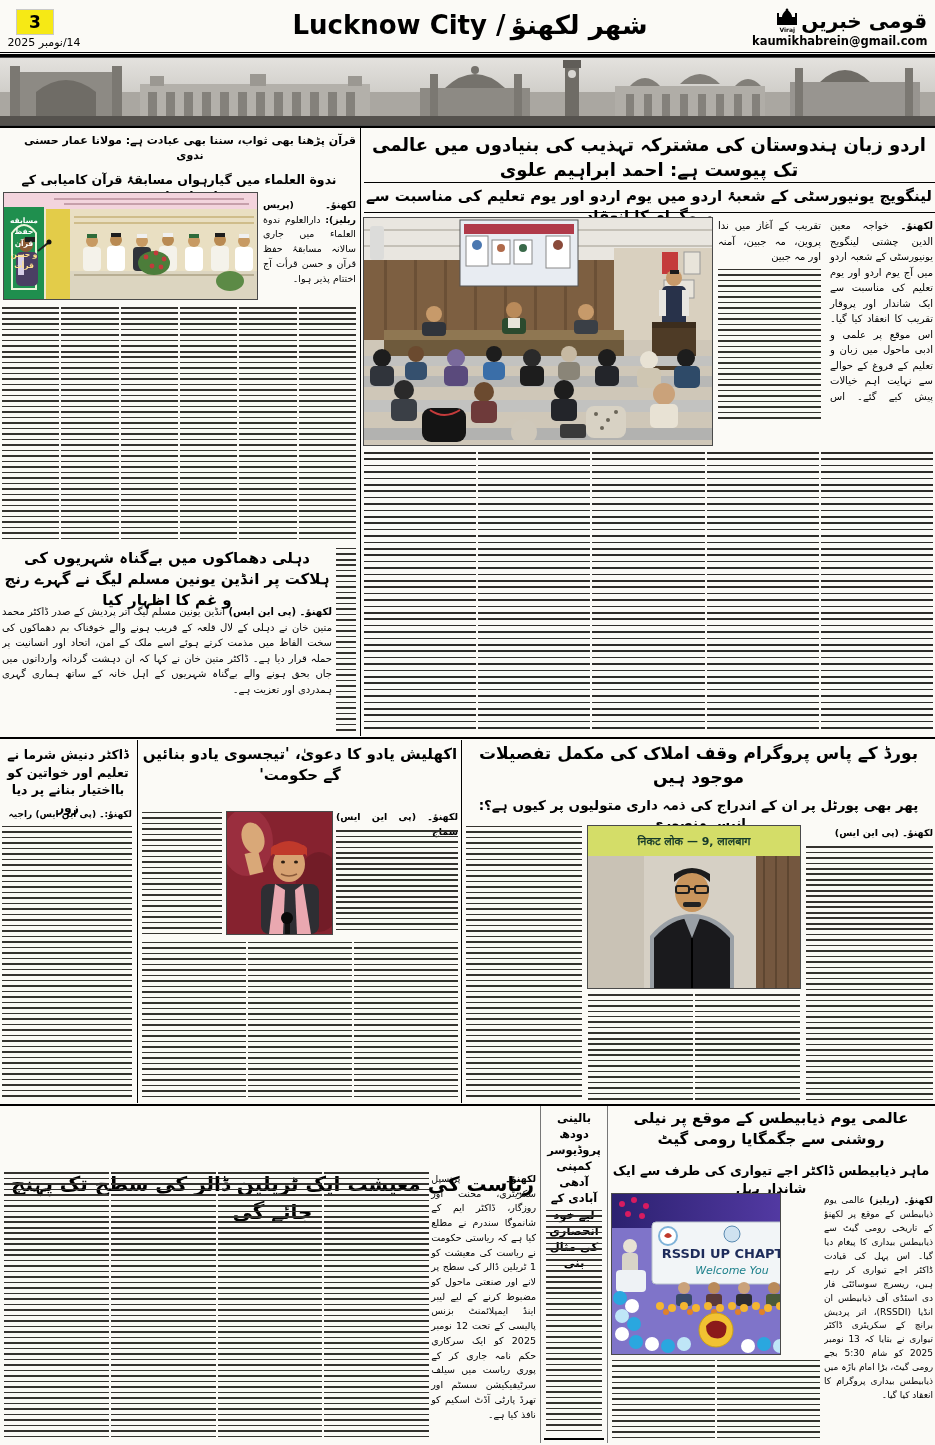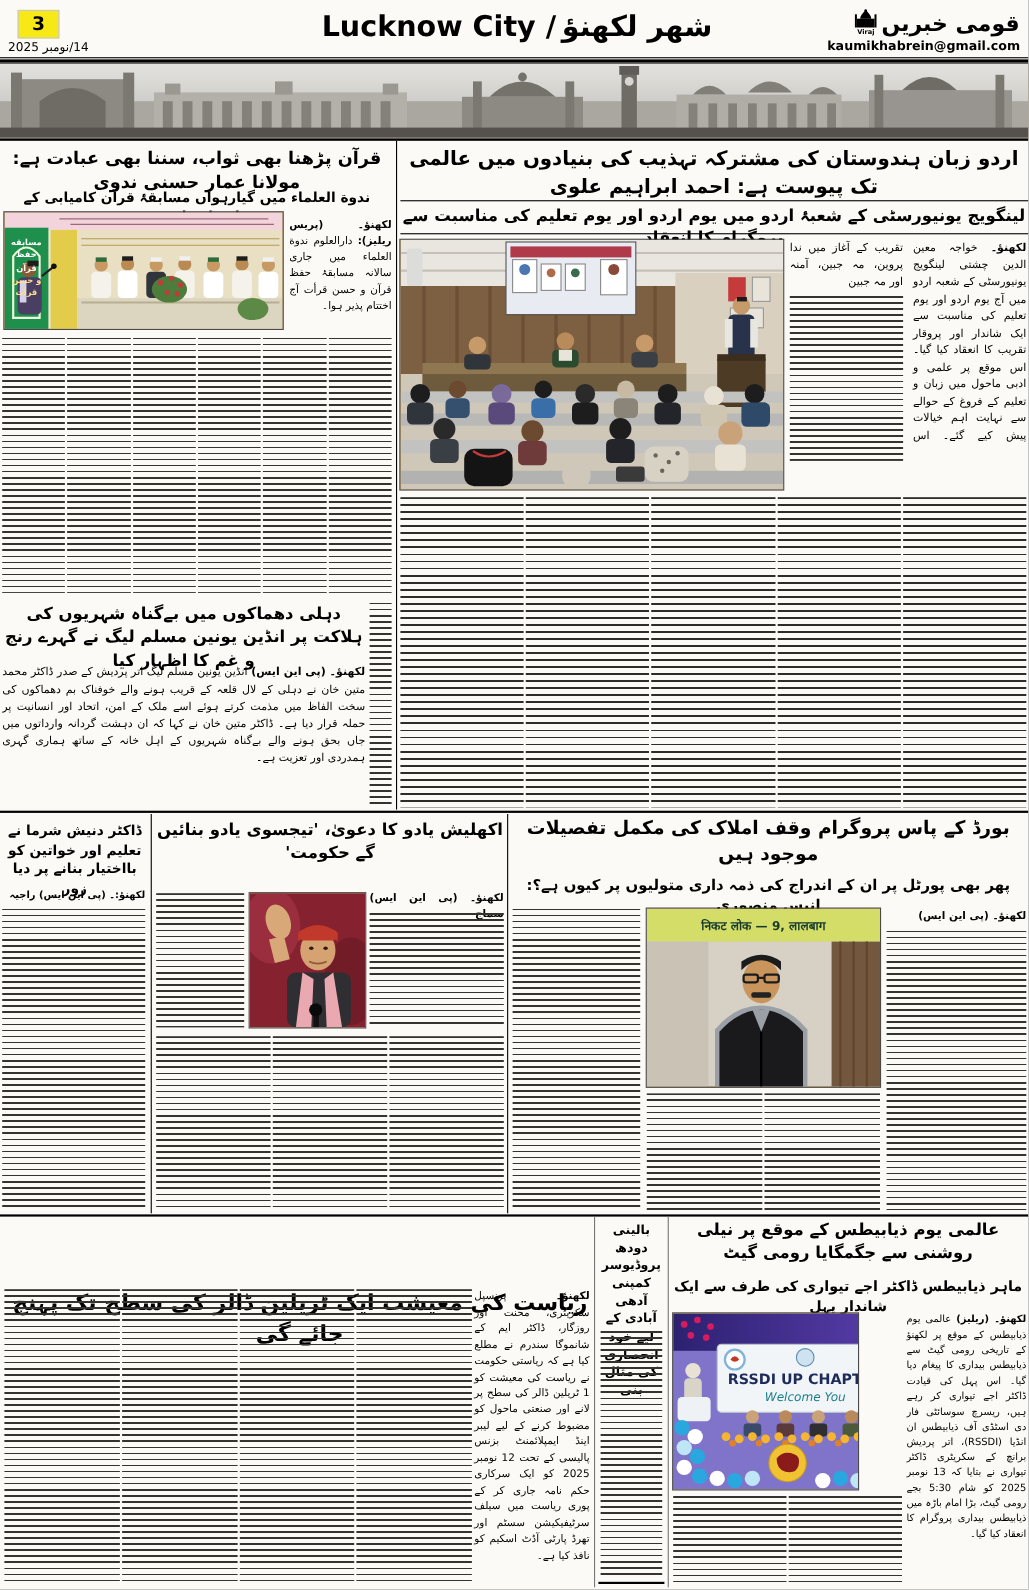--- a/index.html
+++ b/index.html
@@ -9,21 +9,21 @@
   .hr{position:absolute;background:#000}
   .vr{position:absolute;background:#000}
   .hl{font-weight:bold;text-align:center;direction:rtl;line-height:1.4;letter-spacing:-.2px}
   .sub{font-weight:bold;text-align:center;direction:rtl;line-height:1.35}
   .snip{direction:rtl;text-align:justify;line-height:1.55}
   .snip b{font-weight:bold}
   .cols{position:absolute;display:flex;gap:2px;direction:rtl}
   .col{flex:1}
   .fill{background-image:repeating-linear-gradient(180deg,#2e2c29 0 1.7px,transparent 1.7px 6.4px)}
   .fillf{background-image:repeating-linear-gradient(180deg,#35332f 0 1.5px,transparent 1.5px 5.5px)}
-  .photo{position:absolute;overflow:hidden;background:#a16207;outline:1px solid #4a4a4a}
+  .photo{position:absolute;overflow:hidden;background:#0f766e;outline:1px solid #4a4a4a}
   .pgnum{background:#f6e915;font-weight:bold;text-align:center;border:1px solid #c9c9c9}
   .masthead{font-weight:bold;direction:rtl}
   svg{display:block}
 </style>
 </head>
 <body>
 
 <div id="page">
 
   <div class="abs pgnum" style="left:16px;top:9px;width:36px;height:24px;font-size:17px;line-height:24px">3</div>
@@ -117,21 +117,21 @@
       <rect x="790" y="24" width="130" height="36" fill="#989590"></rect>
       <path d="M820 24 Q845 0 870 24 Z" fill="#6f6c66"></path>
       <rect x="795" y="10" width="8" height="50" fill="#7b7872"></rect>
         <rect x="905" y="10" width="8" height="50" fill="#7b7872"></rect>
       <rect x="0" y="58" width="935" height="9" fill="#55524e"></rect>
     </svg>
   </div>
   <div class="hr" style="left:0;top:126px;width:935px;height:2px"></div>
 
   <section>
-    <div class="abs hl" style="left:2px;top:133px;width:354px;font-size:16px">قرآن پڑھنا بھی ثواب، سننا بھی عبادت ہے: مولانا عمار حسنی ندوی</div>
+    <div class="abs hl" style="left:13px;top:133px;width:354px;font-size:11px">قرآن پڑھنا بھی ثواب، سننا بھی عبادت ہے: مولانا عمار حسنی ندوی</div>
     <div class="abs sub" style="left:6px;top:172px;width:346px;font-size:12.5px">ندوة العلماء میں گیارہواں مسابقۂ قرآن کامیابی کے ساتھ اختتام پذیر</div>
 
     <div class="photo" style="left:4px;top:193px;width:253px;height:106px">
       <svg width="253" height="106" viewBox="0 0 253 106">
         <rect width="253" height="106" fill="#efe6cc"></rect>
         <rect x="0" y="0" width="253" height="16" fill="#f3d4dd"></rect>
         <g stroke="#9a6b78" stroke-width="1">
             <line x1="50" y1="6" x2="240" y2="6"></line>
             <line x1="60" y1="11" x2="245" y2="11"></line>
           </g>

